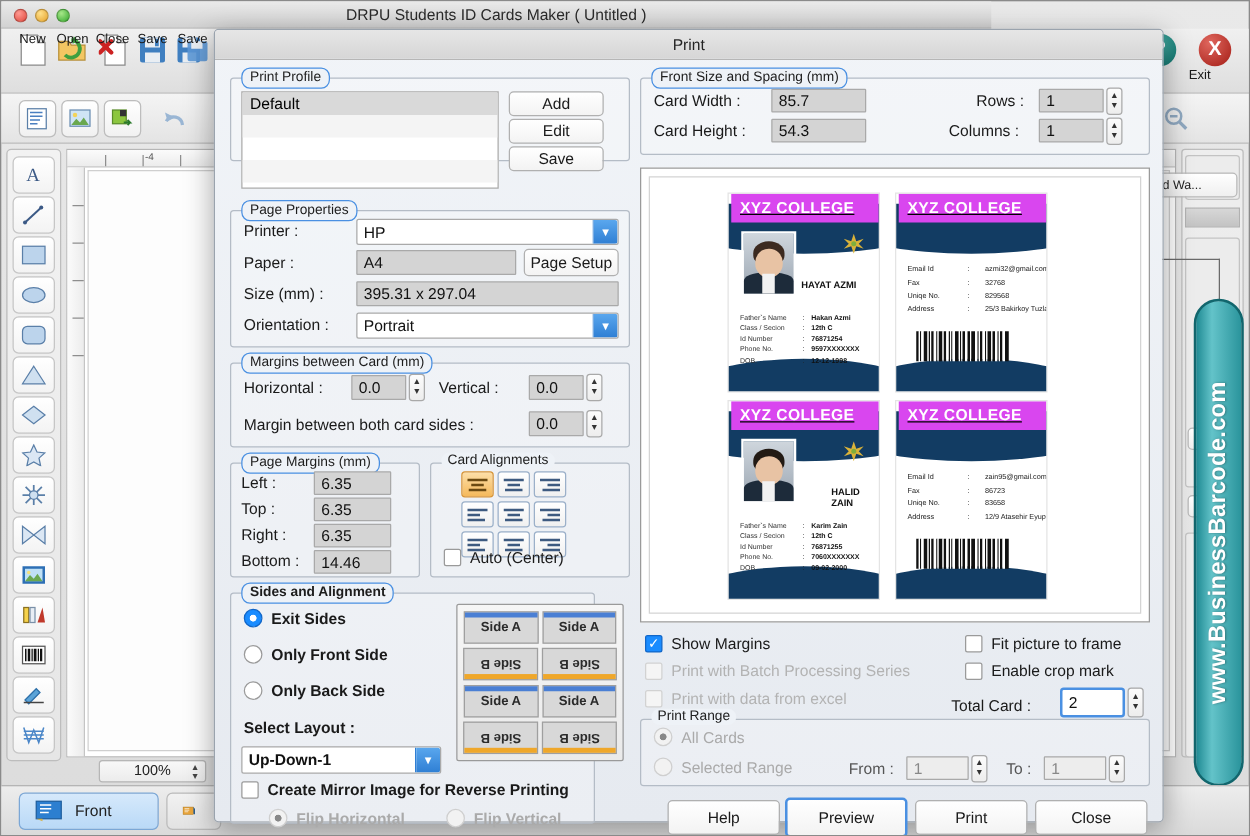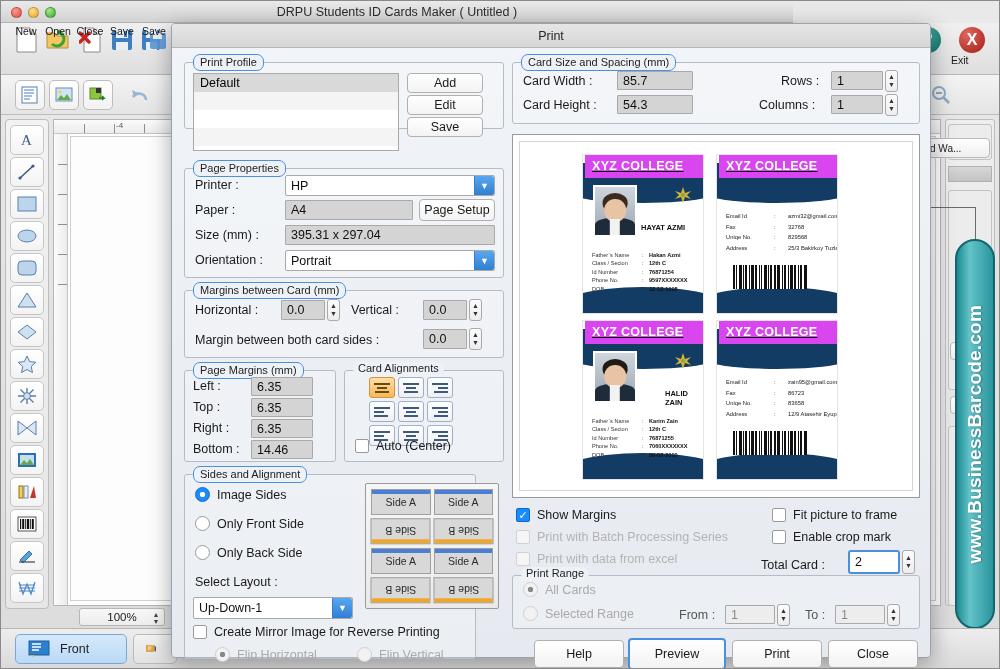--- a/index.html
+++ b/index.html
@@ -699,26 +699,26 @@
               <i></i>
               <i></i>
             </div>
         </div>
         <div class="check" style="left:10px; top:68px;">
           <span class="box"></span>
           <span>Auto (Center)</span>
         </div>
       </div>
 
-      <div class="group" style="left:12px; top:426px; width:292px; height:185px;">
+      <div class="group" style="left:12px; top:426px; width:292px; height:185px;font-weight:bold;">
         <div class="glegend">Sides and Alignment</div>
 
         <div class="radio on" style="left:10px; top:12px;">
           <span class="dot"></span>
-          <span>Image Sides</span>
+          <span>Exit Sides</span>
         </div>
         <div class="radio" style="left:10px; top:41px;">
           <span class="dot"></span>
           <span>Only Front Side</span>
         </div>
         <div class="radio" style="left:10px; top:70px;">
           <span class="dot"></span>
           <span>Only Back Side</span>
         </div>
 
@@ -747,21 +747,21 @@
           <span class="dot"></span>
           <span>Flip Horizontal</span>
         </div>
         <div class="radio dim" style="left:172px; top:172px;">
           <span class="dot"></span>
           <span>Flip Vertical</span>
         </div>
       </div>
 
       <div class="group" style="left:340px; top:14px; width:408px; height:62px;">
-        <div class="glegend">Card Size and Spacing (mm)</div>
+        <div class="glegend">Front Size and Spacing (mm)</div>
         <div class="lbl" style="left:10px; top:11px;">Card Width :</div>
         <div class="fld" style="left:104px; top:8px; width:76px; height:19px;">85.7</div>
         <div class="lbl" style="left:10px; top:35px;">Card Height :</div>
         <div class="fld" style="left:104px; top:32px; width:76px; height:19px;">54.3</div>
 
         <div class="lbl" style="left:268px; top:11px;">Rows :</div>
         <div class="fld" style="left:318px; top:8px; width:52px; height:19px;">1</div>
         <div class="stepper" style="left:372px; top:7px;">▲<br>▼</div>
         <div class="lbl" style="left:246px; top:35px;">Columns :</div>
         <div class="fld" style="left:318px; top:32px; width:52px; height:19px;">1</div>

